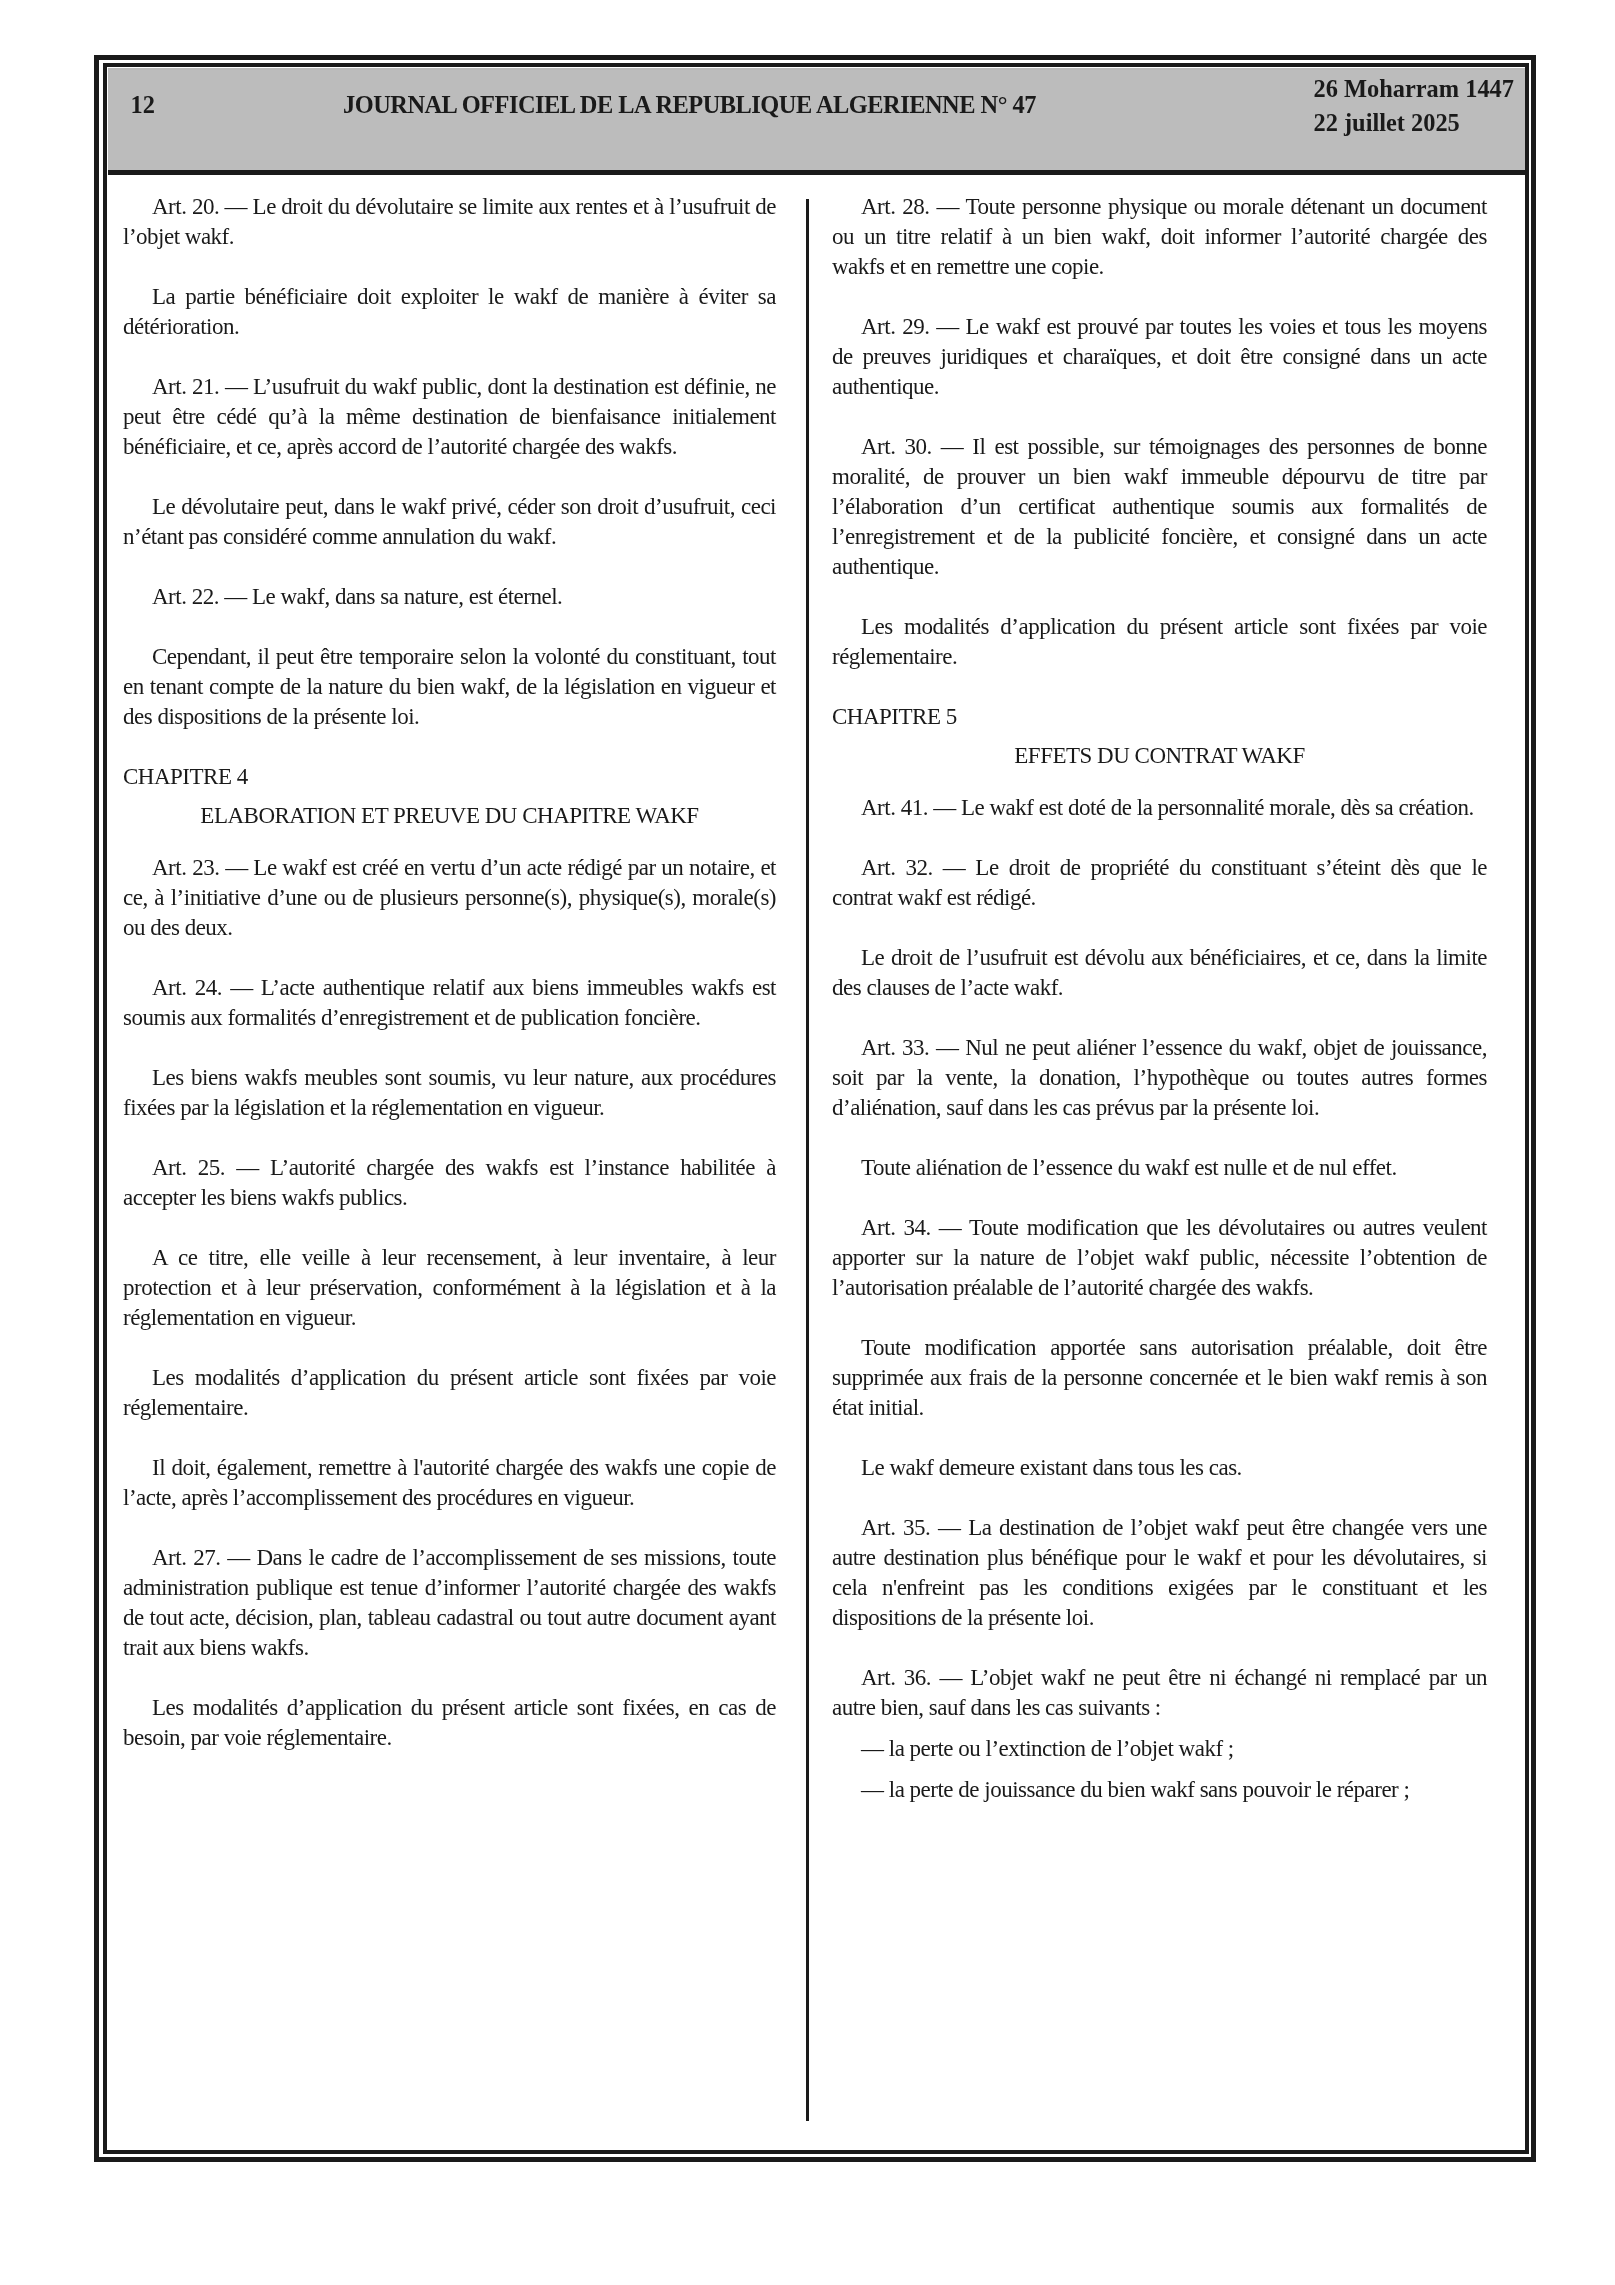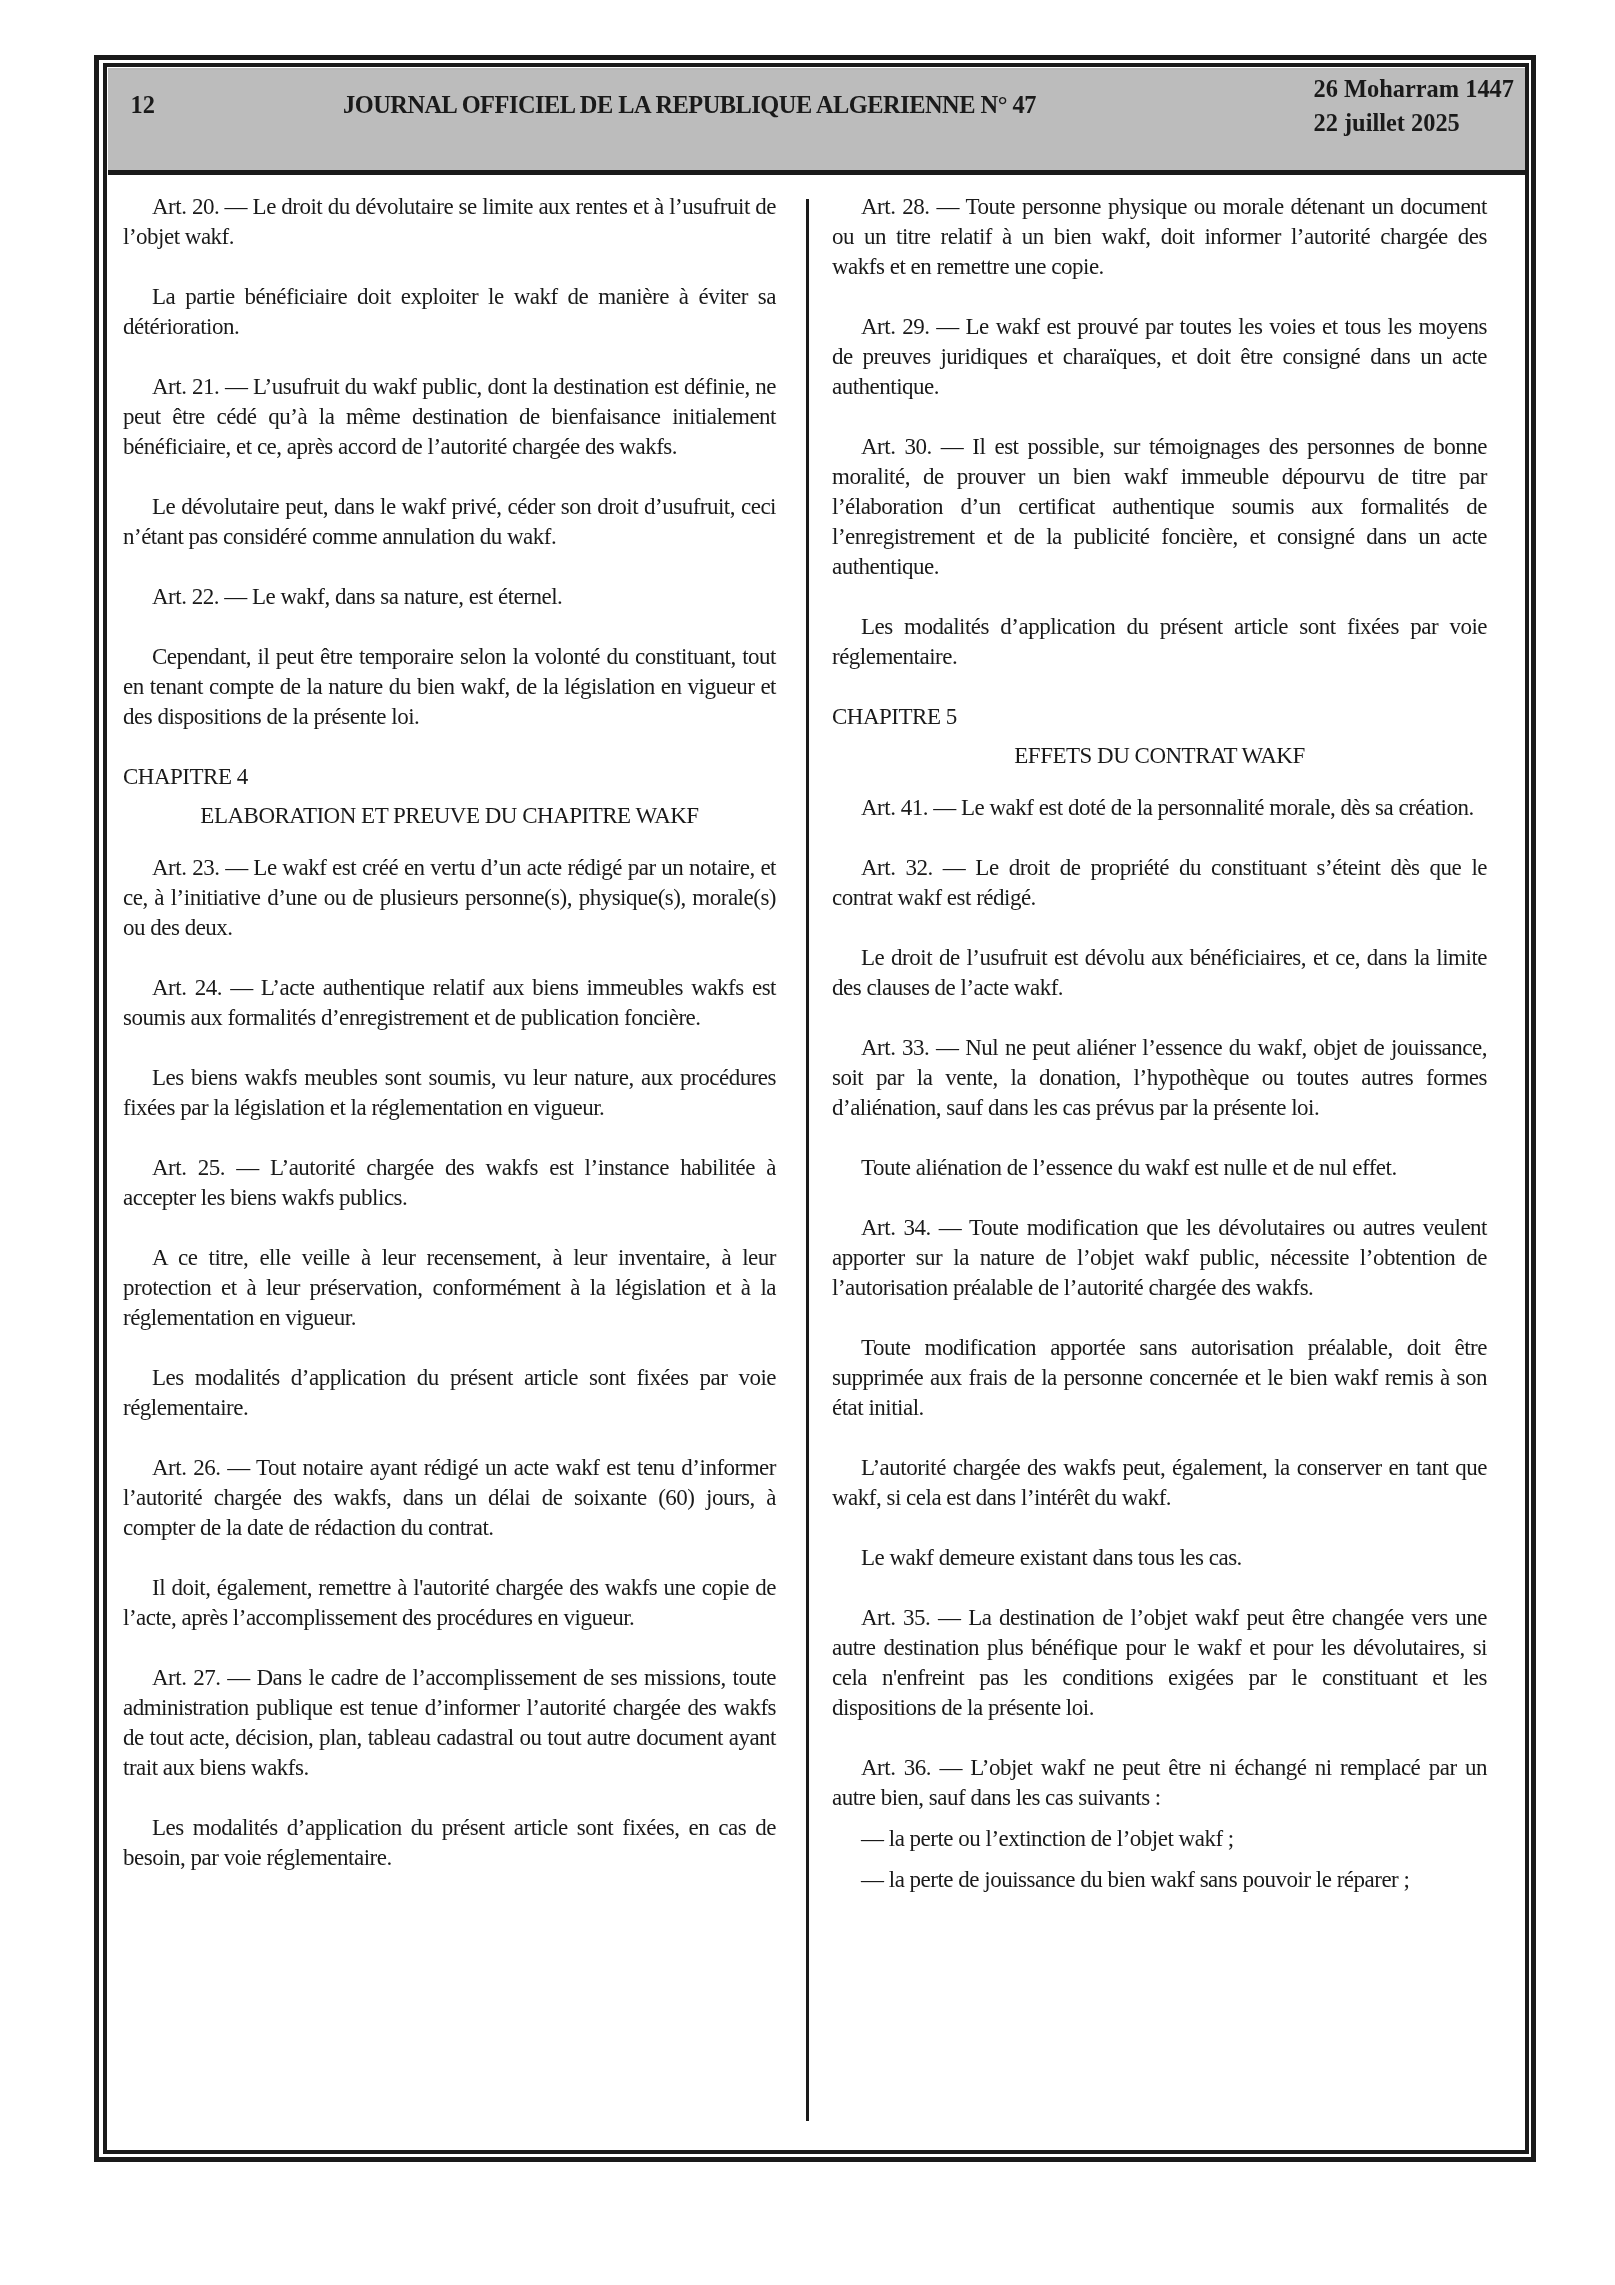--- a/index.html
+++ b/index.html
@@ -58,39 +58,37 @@
     <p>Art. 22. — Le wakf, dans sa nature, est éternel.</p>
     <p>Cependant, il peut être temporaire selon la volonté du constituant, tout en tenant compte de la nature du bien wakf, de la législation en vigueur et des dispositions de la présente loi.</p>
     <p class="chap">CHAPITRE 4</p>
     <p class="chap-title">ELABORATION ET PREUVE DU CHAPITRE WAKF</p>
     <p>Art. 23. — Le wakf est créé en vertu d’un acte rédigé par un notaire, et ce, à l’initiative d’une ou de plusieurs personne(s), physique(s), morale(s) ou des deux.</p>
     <p>Art. 24. — L’acte authentique relatif aux biens immeubles wakfs est soumis aux formalités d’enregistrement et de publication foncière.</p>
     <p>Les biens wakfs meubles sont soumis, vu leur nature, aux procédures fixées par la législation et la réglementation en vigueur.</p>
     <p>Art. 25. — L’autorité chargée des wakfs est l’instance habilitée à accepter les biens wakfs publics.</p>
     <p>A ce titre, elle veille à leur recensement, à leur inventaire, à leur protection et à leur préservation, conformément à la législation et à la réglementation en vigueur.</p>
     <p>Les modalités d’application du présent article sont fixées par voie réglementaire.</p>
-    <p>Art. 26. — Tout notaire ayant rédigé un acte wakf est tenu d’informer l’autorité chargée des wakfs, dans un délai de soixante (60) jours, à compter de la date de rédaction du contrat.</p>
     <p>Il doit, également, remettre à l'autorité chargée des wakfs une copie de l’acte, après l’accomplissement des procédures en vigueur.</p>
     <p>Art. 27. — Dans le cadre de l’accomplissement de ses missions, toute administration publique est tenue d’informer l’autorité chargée des wakfs de tout acte, décision, plan, tableau cadastral ou tout autre document ayant trait aux biens wakfs.</p>
     <p>Les modalités d’application du présent article sont fixées, en cas de besoin, par voie réglementaire.</p>
   </div>
 <div class="col right" id="col-right">
     <p>Art. 28. — Toute personne physique ou morale détenant un document ou un titre relatif à un bien wakf, doit informer l’autorité chargée des wakfs et en remettre une copie.</p>
     <p>Art. 29. — Le wakf est prouvé par toutes les voies et tous les moyens de preuves juridiques et charaïques, et doit être consigné dans un acte authentique.</p>
     <p>Art. 30. — Il est possible, sur témoignages des personnes de bonne moralité, de prouver un bien wakf immeuble dépourvu de titre par l’élaboration d’un certificat authentique soumis aux formalités de l’enregistrement et de la publicité foncière, et consigné dans un acte authentique.</p>
     <p>Les modalités d’application du présent article sont fixées par voie réglementaire.</p>
     <p class="chap">CHAPITRE 5</p>
     <p class="chap-title">EFFETS DU CONTRAT WAKF</p>
     <p>Art. 41. — Le wakf est doté de la personnalité morale, dès sa création.</p>
     <p>Art. 32. — Le droit de propriété du constituant s’éteint dès que le contrat wakf est rédigé.</p>
     <p>Le droit de l’usufruit est dévolu aux bénéficiaires, et ce, dans la limite des clauses de l’acte wakf.</p>
     <p>Art. 33. — Nul ne peut aliéner l’essence du wakf, objet de jouissance, soit par la vente, la donation, l’hypothèque ou toutes autres formes d’aliénation, sauf dans les cas prévus par la présente loi.</p>
     <p>Toute aliénation de l’essence du wakf est nulle et de nul effet.</p>
     <p>Art. 34. — Toute modification que les dévolutaires ou autres veulent apporter sur la nature de l’objet wakf public, nécessite l’obtention de l’autorisation préalable de l’autorité chargée des wakfs.</p>
     <p>Toute modification apportée sans autorisation préalable, doit être supprimée aux frais de la personne concernée et le bien wakf remis à son état initial.</p>
-    <p>L’autorité chargée des wakfs peut, également, la conserver en tant que wakf, si cela est dans l’intérêt du wakf.</p>
     <p>Le wakf demeure existant dans tous les cas.</p>
     <p>Art. 35. — La destination de l’objet wakf peut être changée vers une autre destination plus bénéfique pour le wakf et pour les dévolutaires, si cela n'enfreint pas les conditions exigées par le constituant et les dispositions de la présente loi.</p>
     <p style="margin-bottom: 11px;">Art. 36. — L’objet wakf ne peut être ni échangé ni remplacé par un autre bien, sauf dans les cas suivants :</p>
     <p class="item">— la perte ou l’extinction de l’objet wakf ;</p>
     <p class="item">— la perte de jouissance du bien wakf sans pouvoir le réparer ;</p>
   </div>
 
 
 </body></html>

